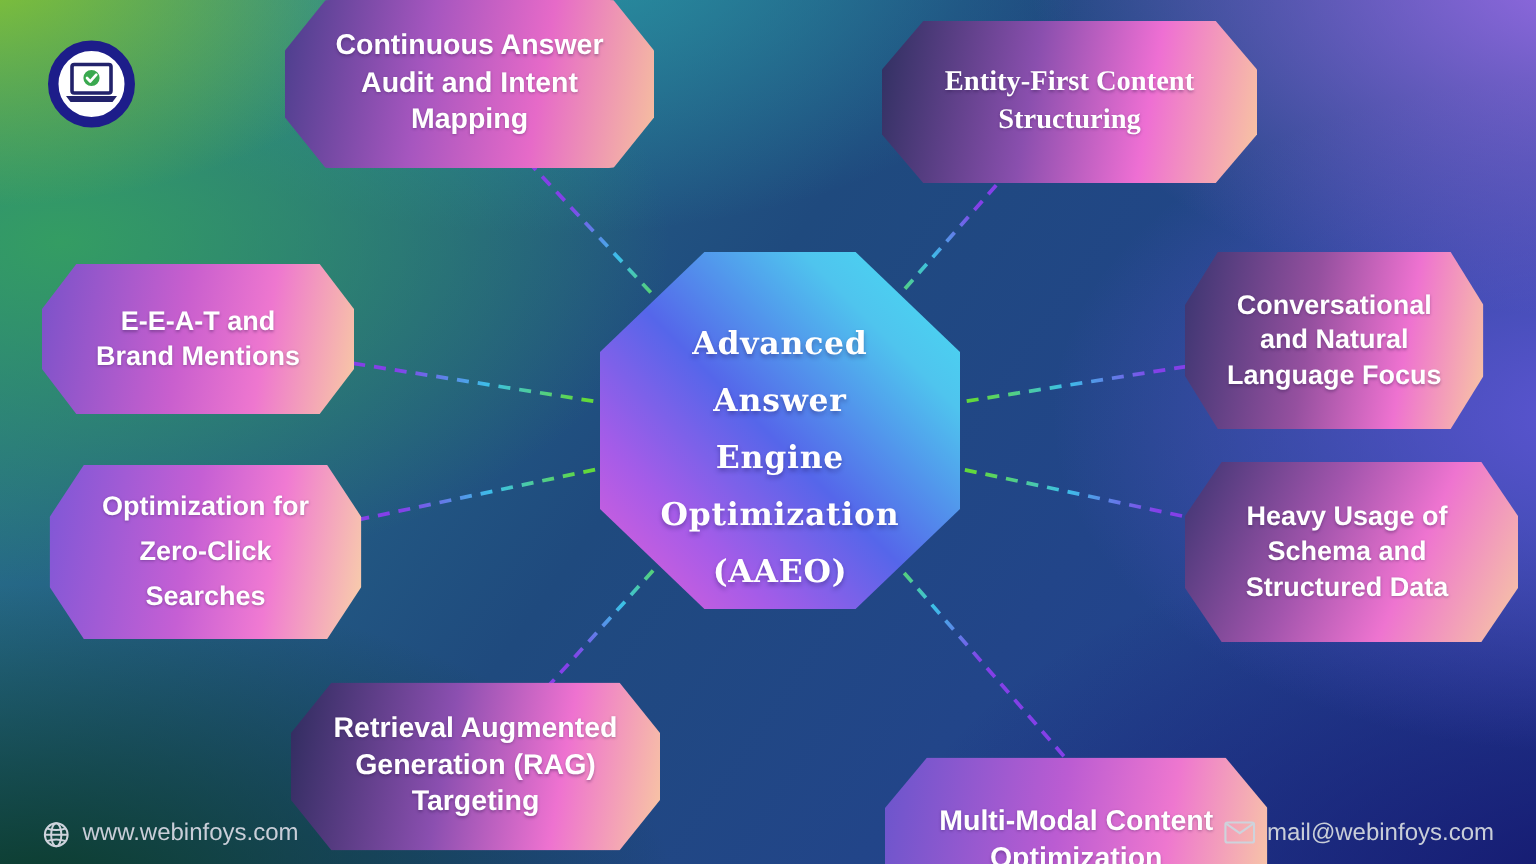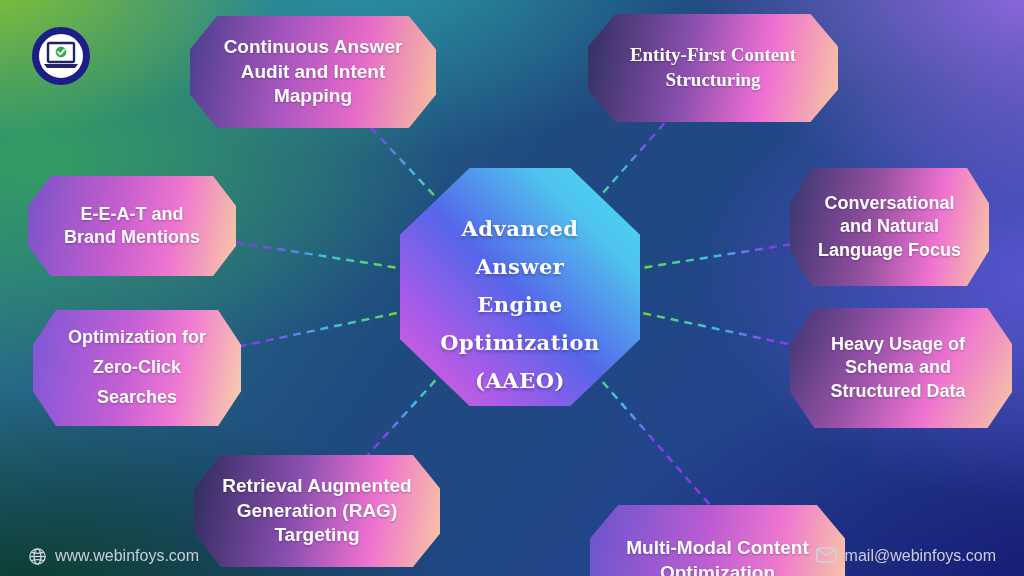--- a/index.html
+++ b/index.html
@@ -109,21 +109,21 @@
       <line x1="520" y1="287" x2="713" y2="68" stroke="url(#lg2)"></line>
       <line x1="520" y1="287" x2="132" y2="226" stroke="url(#lg3)"></line>
       <line x1="520" y1="287" x2="901" y2="227" stroke="url(#lg4)"></line>
       <line x1="520" y1="287" x2="137" y2="368" stroke="url(#lg5)"></line>
       <line x1="520" y1="287" x2="901" y2="368" stroke="url(#lg6)"></line>
       <line x1="520" y1="287" x2="317" y2="511" stroke="url(#lg7)"></line>
       <line x1="520" y1="287" x2="717" y2="513" stroke="url(#lg8)"></line>
     </g>
   </svg>
 
-  <div class="node g1" style="left:190px;top:16px;width:246px;height:112px;font-size:19px;border-radius:30px;">
+  <div class="node g1" style="left:190px;top:0;width:246px;height:112px;font-size:19px;border-radius:30px;">
     <span>Continuous Answer Audit and Intent Mapping</span>
   </div>
 
   <div class="node g2" style="left:588px;top:14px;width:250px;height:108px;font-size:19px;">
     <span>Entity-First Content Structuring</span>
   </div>
 
   <div class="node g3" style="left:28px;top:176px;width:208px;height:100px;">
     <span>E-E-A-T and Brand Mentions</span>
   </div>

